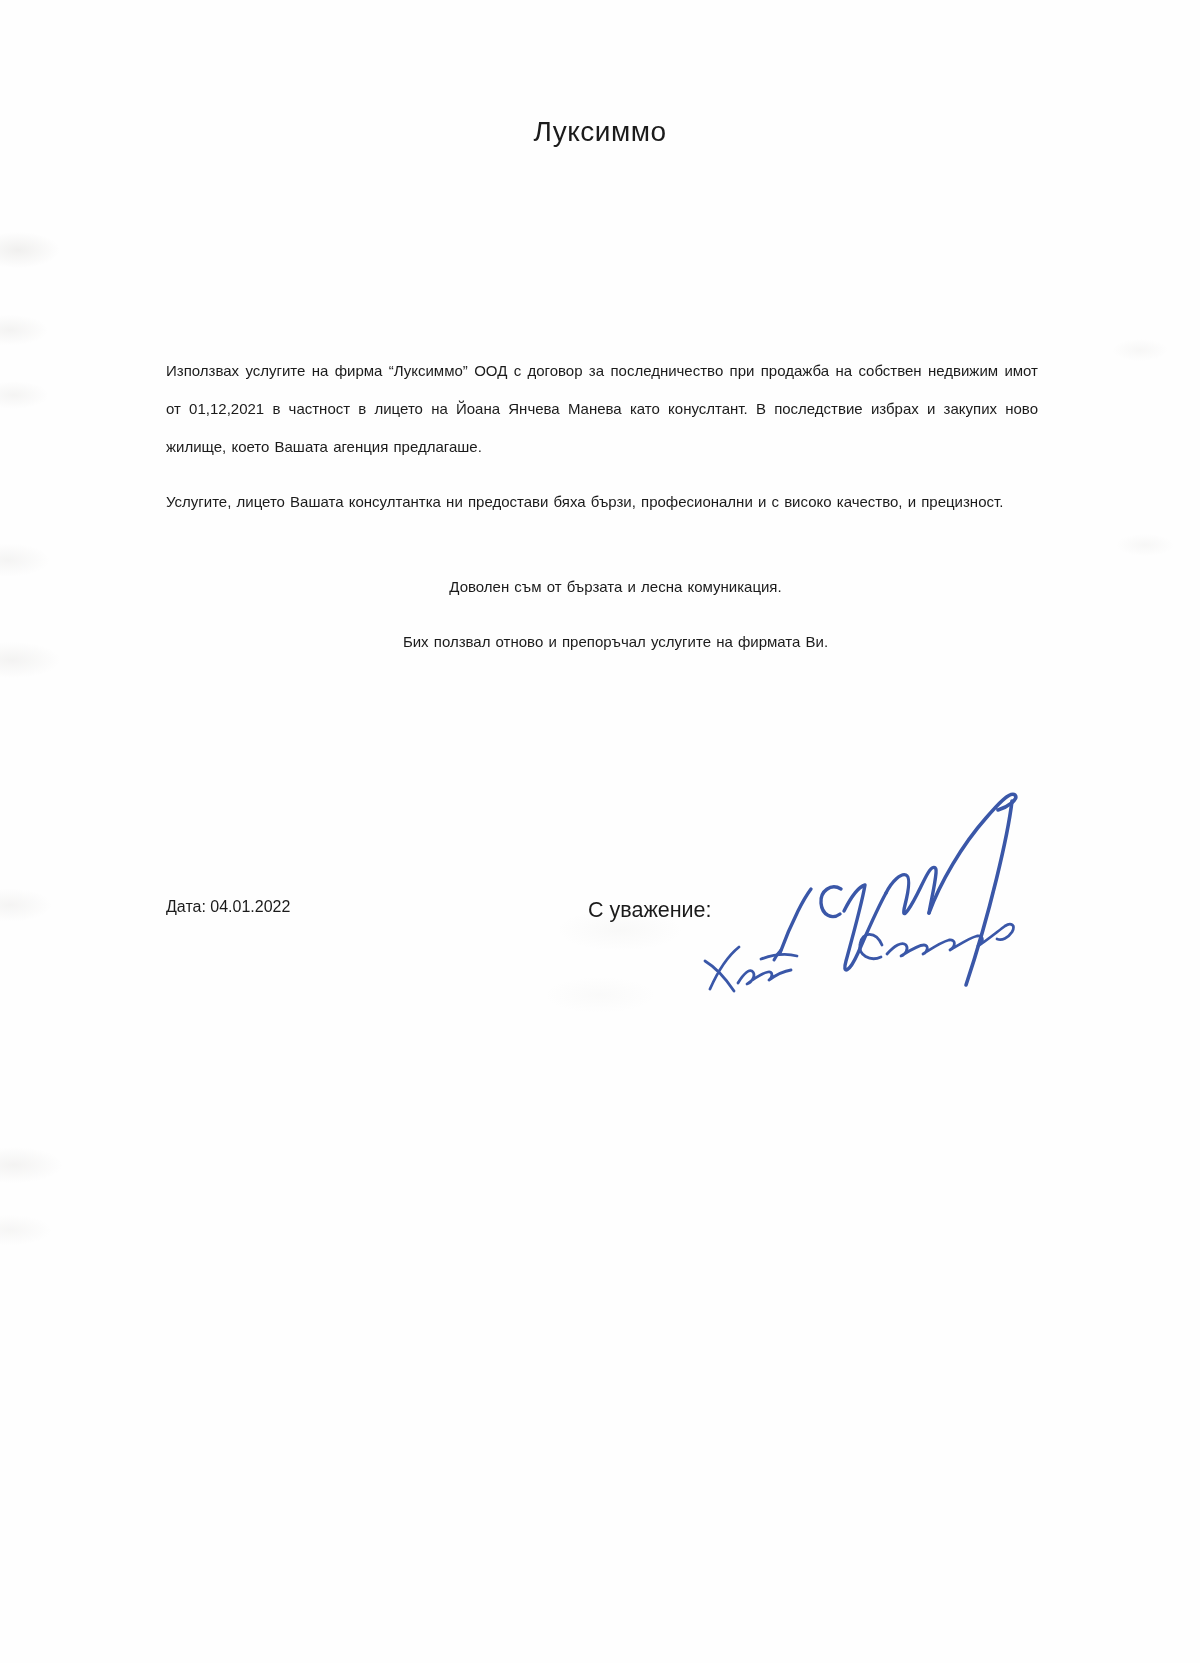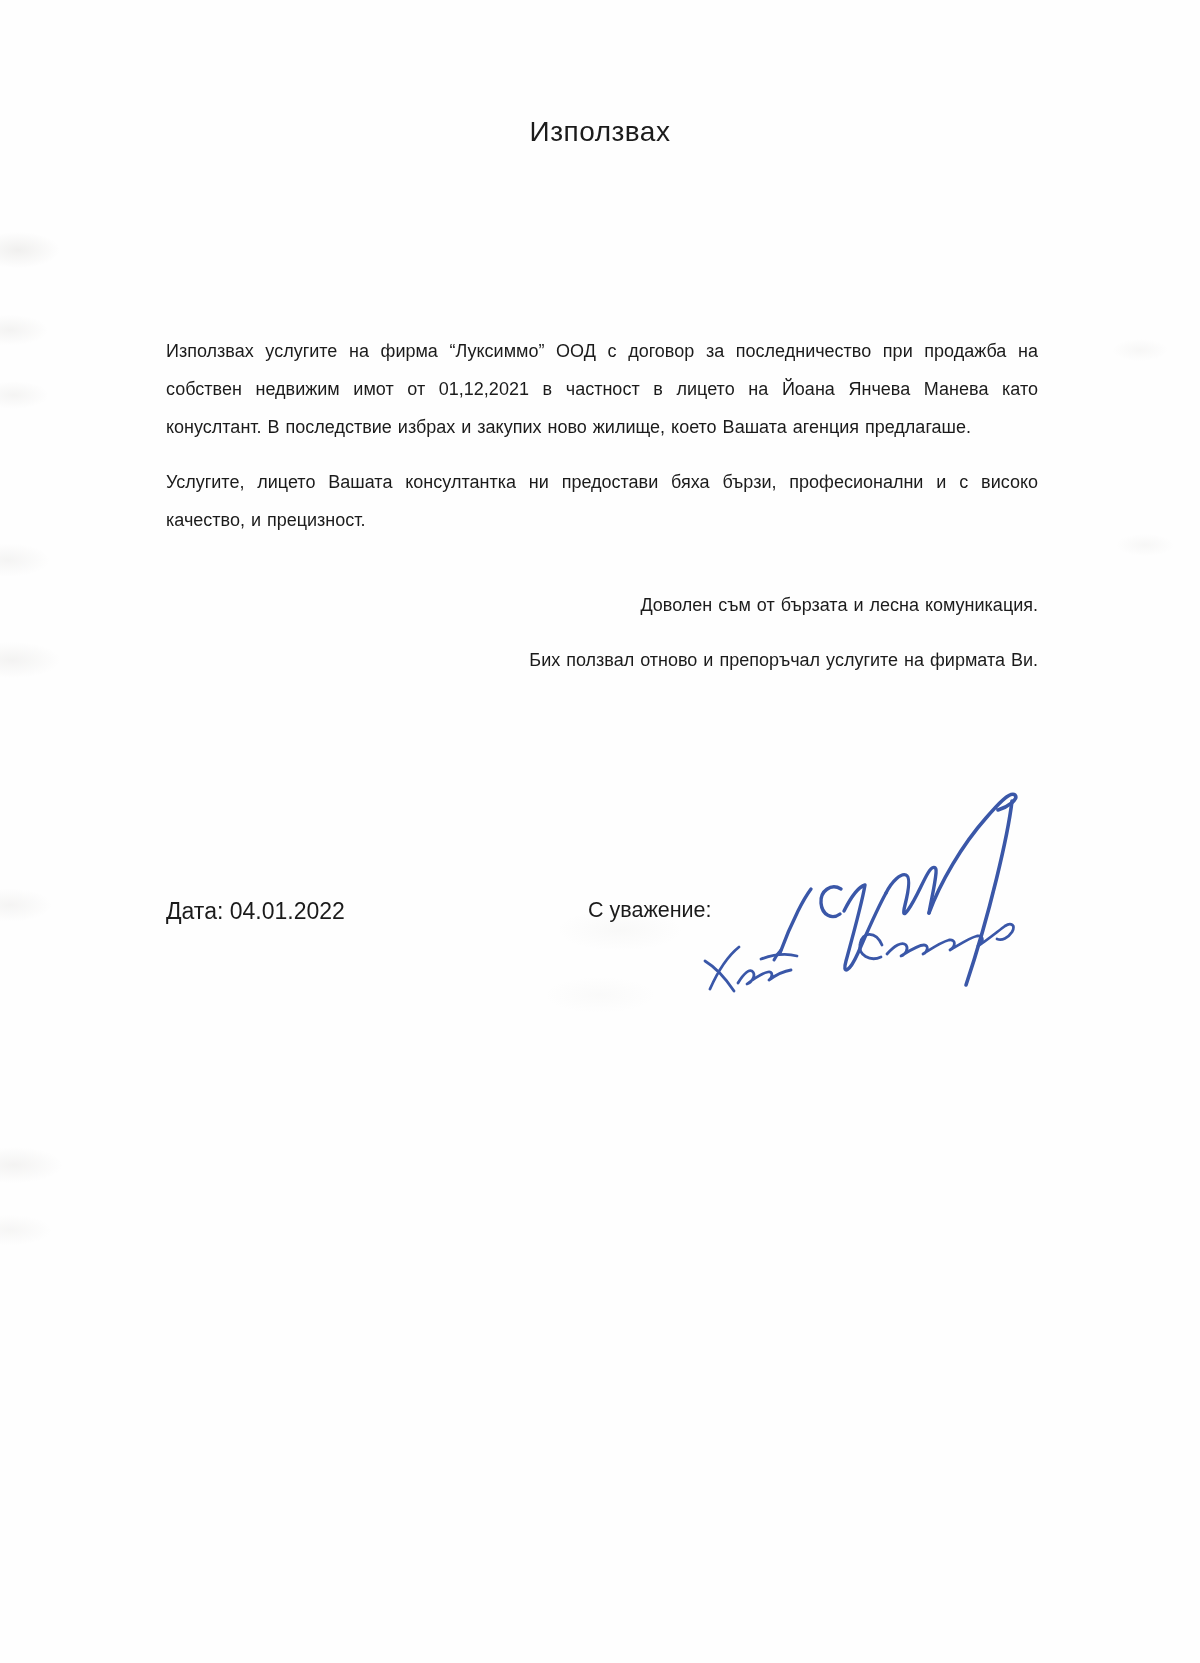--- a/index.html
+++ b/index.html
@@ -32,52 +32,52 @@
   .title {
     position: absolute;
     top: 116px; left: 0; width: 100%;
     text-align: center;
     font-size: 28px;
     color: #1b1b1b;
     letter-spacing: 0.5px;
   }
   .content {
     position: absolute;
-    left: 166px; top: 332px; width: 872px;
-    font-size: 18px;
+    left: 166px; top: 352px; width: 872px;
+    font-size: 15px;
     line-height: 38px;
     color: #1b1b1b;
     text-align: justify;
     word-spacing: 1px;
   }
   .content p { margin: 0 0 17px 0; }
-  .content p.plain { text-align: right; margin-left: 27px; }
+  .content p.plain { text-align: center; margin-left: 27px; }
   .content p.gap-before { margin-top: 47px; }
   .date-line {
     position: absolute; left: 166px; top: 898px;
-    font-size: 23px; color: #1b1b1b;
+    font-size: 16px; color: #1b1b1b;
   }
   .closing {
     position: absolute; left: 588px; top: 898px;
     font-size: 21.5px; color: #1b1b1b; text-align: center;
   }
   .signature {
     position: absolute; left: 668px; top: 763px;
     width: 384px; height: 238px;
   }
   .signature svg { width: 100%; height: 100%; }
 </style>
 </head>
 <body>
 
 <div class="page">
 
   <div class="scan-noise"></div>
 
-  <div class="title">Използвах</div>
+  <div class="title">Луксиммо</div>
 
   <div class="content">
     <p>Използвах услугите на фирма “Луксиммо” ООД с договор за последничество при продажба на собствен недвижим имот от 01,12,2021 в частност в лицето на Йоана Янчева Манева като конуслтант. В последствие избрах  и закупих ново жилище, което Вашата агенция предлагаше.</p>
     <p>Услугите, лицето Вашата консултантка ни предостави бяха бързи, професионални и с високо качество, и прецизност.</p>
     <p class="plain gap-before">Доволен съм от бързата и лесна комуникация.</p>
     <p class="plain">Бих ползвал отново и препоръчал  услугите на фирмата Ви.</p>
   </div>
 
   <div class="date-line">Дата: 04.01.2022</div>
   <div class="closing">С уважение:</div>

